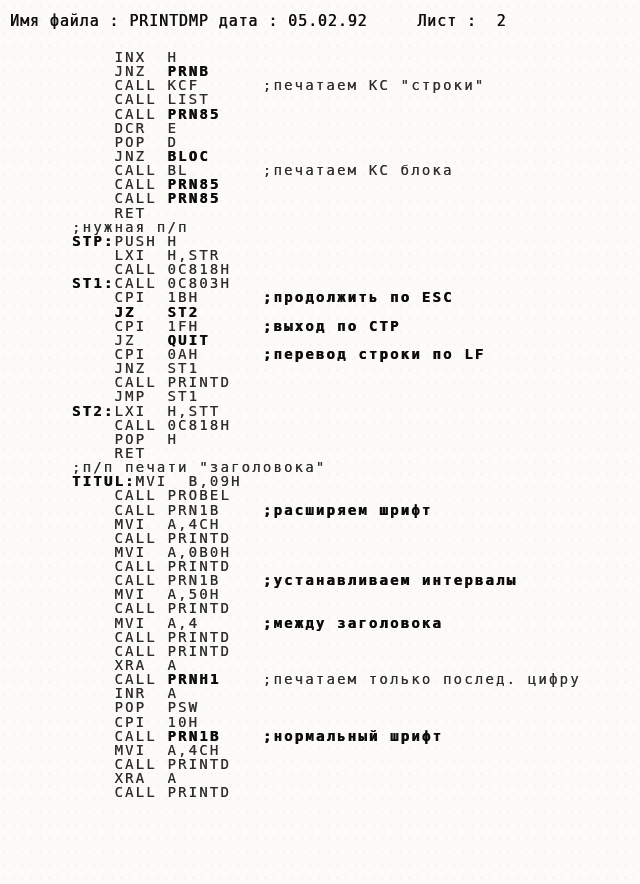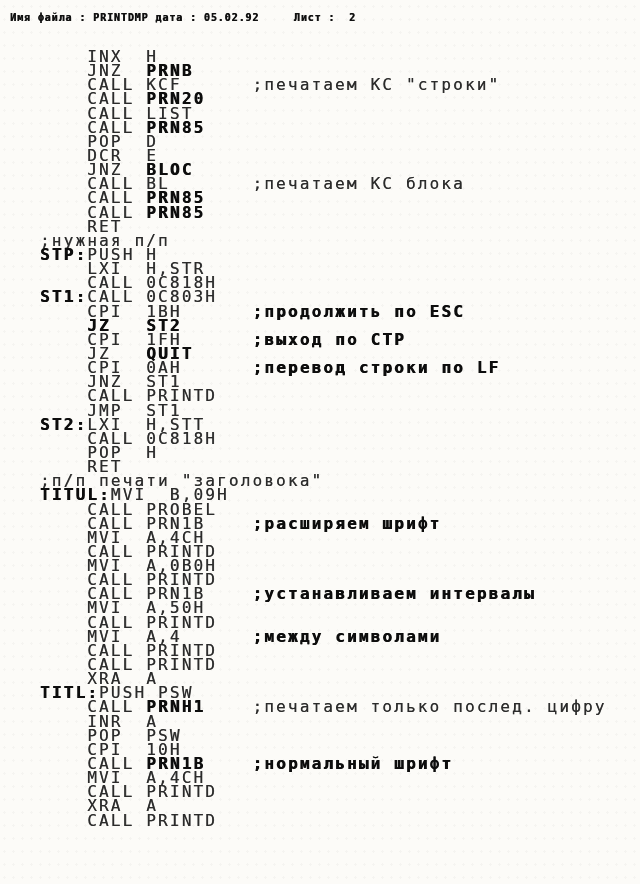--- a/index.html
+++ b/index.html
@@ -12,31 +12,31 @@
     position: relative;
   }
   .page {
     position: absolute; inset: 0;
     background-image: radial-gradient(rgba(60,60,60,0.035) 1px, transparent 1.2px);
     background-size: 9px 13px;
   }
   .header {
     position: absolute;
     left: 10px; top: 12px;
-    font-size: 10px;
-    font-weight: bold;
+    font-size: 15px;
+    font-weight: normal;
     letter-spacing: 0.9px;
     white-space: pre;
     color: #111;
     text-shadow: 0.5px 0 0 #111;
   }
   .code {
     position: absolute;
-    left: 40px; top: 50px;
-    font-size: 16px;
+    left: 72px; top: 50px;
+    font-size: 14px;
     letter-spacing: 2.17px;
   }
   .line {
     height: 14.15px;
     line-height: 14.15px;
     white-space: pre;
     color: #2b2b2b;
     text-shadow: 0.3px 0 0 rgba(40,40,40,0.7);
   }
   .line .b {
@@ -48,25 +48,24 @@
 </style>
 </head>
 <body>
 
 <div class="page">
   <div class="header">Имя файла : PRINTDMP дата : 05.02.92     Лист :  2</div>
   <div class="code" id="code-listing">
       <div class="line"><span>    INX  H</span></div>
       <div class="line"><span>    JNZ  </span><span class="b">PRNB</span></div>
       <div class="line"><span>    CALL KCF      ;печатаем КС "строки"</span></div>
-      <div class="line"><span>    CALL </span><span class="b">PRN20</span></div>
       <div class="line"><span>    CALL LIST</span></div>
       <div class="line"><span>    CALL </span><span class="b">PRN85</span></div>
+      <div class="line"><span>    DCR  E</span></div>
       <div class="line"><span>    POP  D</span></div>
-      <div class="line"><span>    DCR  E</span></div>
       <div class="line"><span>    JNZ  </span><span class="b">BLOC</span></div>
       <div class="line"><span>    CALL BL       ;печатаем КС блока</span></div>
       <div class="line"><span>    CALL </span><span class="b">PRN85</span></div>
       <div class="line"><span>    CALL </span><span class="b">PRN85</span></div>
       <div class="line"><span>    RET</span></div>
       <div class="line"><span>;нужная п/п</span></div>
       <div class="line"><span class="b">STP:</span><span>PUSH H</span></div>
       <div class="line"><span>    LXI  H,STR</span></div>
       <div class="line"><span>    CALL 0C818H</span></div>
       <div class="line"><span class="b">ST1:</span><span>CALL 0C803H</span></div>
@@ -86,25 +85,24 @@
       <div class="line"><span class="b">TITUL:</span><span>MVI  B,09H</span></div>
       <div class="line"><span>    CALL PROBEL</span></div>
       <div class="line"><span>    CALL PRN1B    </span><span class="b">;расширяем шрифт</span></div>
       <div class="line"><span>    MVI  A,4CH</span></div>
       <div class="line"><span>    CALL PRINTD</span></div>
       <div class="line"><span>    MVI  A,0B0H</span></div>
       <div class="line"><span>    CALL PRINTD</span></div>
       <div class="line"><span>    CALL PRN1B    </span><span class="b">;устанавливаем интервалы</span></div>
       <div class="line"><span>    MVI  A,50H</span></div>
       <div class="line"><span>    CALL PRINTD</span></div>
-      <div class="line"><span>    MVI  A,4      </span><span class="b">;между символами</span></div>
+      <div class="line"><span>    MVI  A,4      </span><span class="b">;между заголовока</span></div>
       <div class="line"><span>    CALL PRINTD</span></div>
       <div class="line"><span>    CALL PRINTD</span></div>
       <div class="line"><span>    XRA  A</span></div>
-      <div class="line"><span class="b">TITL:</span><span>PUSH PSW</span></div>
       <div class="line"><span>    CALL </span><span class="b">PRNH1</span><span>    ;печатаем только послед. цифру</span></div>
       <div class="line"><span>    INR  A</span></div>
       <div class="line"><span>    POP  PSW</span></div>
       <div class="line"><span>    CPI  10H</span></div>
       <div class="line"><span>    CALL </span><span class="b">PRN1B</span><span>    </span><span class="b">;нормальный шрифт</span></div>
       <div class="line"><span>    MVI  A,4CH</span></div>
       <div class="line"><span>    CALL PRINTD</span></div>
       <div class="line"><span>    XRA  A</span></div>
       <div class="line"><span>    CALL PRINTD</span></div>
     </div>

